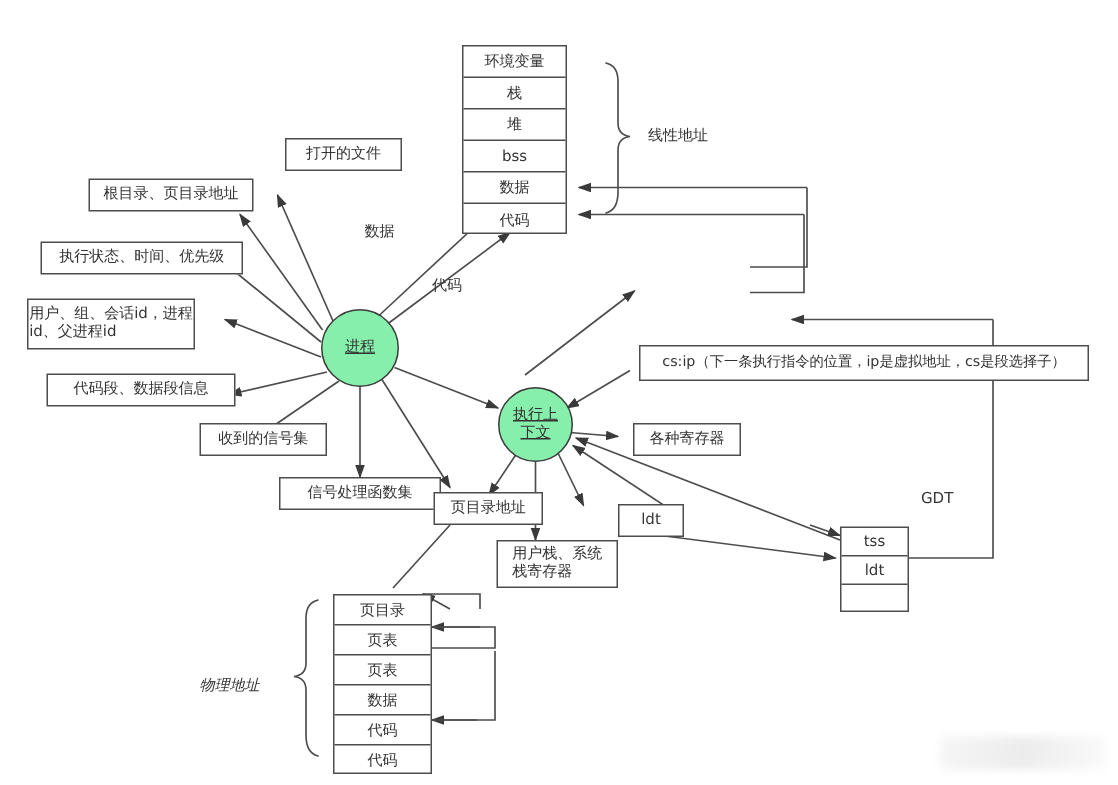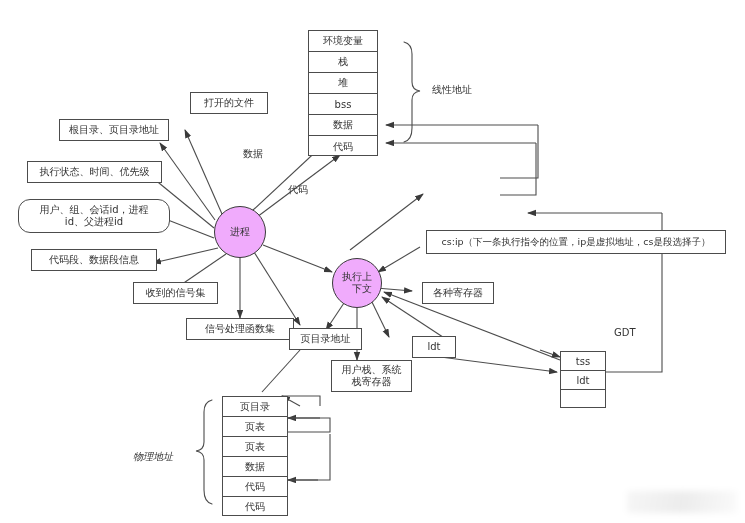--- a/index.html
+++ b/index.html
@@ -1,28 +1,28 @@
 <!DOCTYPE html>
 <html><head>
 <meta charset="utf-8">
 <style>
   html,body{margin:0;padding:0;background:#ffffff;}
   body{font-family:"DejaVu Sans","Liberation Sans",sans-serif;}
   #stage{position:relative;width:745px;height:523px;background:#fff;overflow:hidden;}
   svg.edges{position:absolute;left:0;top:0;width:745px;height:523px;}
   .node{position:absolute;box-sizing:border-box;background:#fff;border:1px solid #4c4c4c;
-        display:flex;align-items:center;justify-content:center;text-align:center;
+        display:flex;align-items:center;justify-content:center;text-align:left;
         font-size:10px;color:#333;line-height:1.25;z-index:3;}
   .tbl{position:absolute;box-sizing:border-box;border:1px solid #4c4c4c;background:#fff;z-index:3;}
   .tbl .row{box-sizing:border-box;border-bottom:1px solid #4c4c4c;display:flex;
             align-items:center;justify-content:center;font-size:10px;color:#333;}
   .tbl .row:last-child{border-bottom:none;}
   .circ{position:absolute;box-sizing:border-box;border:1px solid #3a3a3a;border-radius:50%;
-        background:#f0abfc;display:flex;align-items:center;justify-content:center;text-align:right;
-        font-size:10px;color:#333;line-height:1.2;z-index:4;}
+        background:#86efac;display:flex;align-items:center;justify-content:center;text-align:center;
+        font-size:10px;color:#333;line-height:1.2;z-index:4;text-decoration:underline;}
   .flab{position:absolute;font-size:10px;color:#333;z-index:5;background:transparent;
         white-space:nowrap;}
   .wide{font-size:9.5px;}
   .wm{position:absolute;right:8px;bottom:10px;width:110px;height:22px;z-index:6;
       background:linear-gradient(100deg,rgba(0,0,0,.035),rgba(0,0,0,.075),rgba(0,0,0,.02));
       filter:blur(3px);border-radius:2px;}
 </style>
 </head>
 <body>
 
@@ -120,21 +120,21 @@
   </div>
   <div class="flab" style="left:133px;top:450px;font-style:italic;">物理地址</div>
 
   <div class="circ" style="left:214px;top:206px;width:52px;height:52px;">进程</div>
   <div class="circ" style="left:332px;top:258px;width:50px;height:50px;white-space:pre-line;">执行上
 下文</div>
 
   <div class="node" style="left:190px;top:92px;width:78px;height:22px;">打开的文件</div>
   <div class="node" style="left:59px;top:119px;width:110px;height:22px;">根目录、页目录地址</div>
   <div class="node" style="left:27px;top:161px;width:135px;height:22px;">执行状态、时间、优先级</div>
-  <div class="node" style="left:18px;top:199px;width:152px;height:34px;white-space:pre-line;border-radius:12px;">用户、组、会话id，进程
+  <div class="node" style="left:18px;top:199px;width:112px;height:34px;white-space:pre-line;">用户、组、会话id，进程
 id、父进程id</div>
   <div class="node" style="left:31px;top:249px;width:126px;height:22px;">代码段、数据段信息</div>
   <div class="node" style="left:133px;top:282px;width:85px;height:22px;">收到的信号集</div>
   <div class="node" style="left:186px;top:318px;width:108px;height:22px;">信号处理函数集</div>
 
   <div class="node" style="left:331px;top:360px;width:81px;height:32px;white-space:pre-line;">用户栈、系统
 栈寄存器</div>
   <div class="node" style="left:289px;top:328px;width:73px;height:22px;">页目录地址</div>
   <div class="node" style="left:412px;top:336px;width:44px;height:22px;">ldt</div>
   <div class="node" style="left:422px;top:282px;width:72px;height:22px;">各种寄存器</div>

